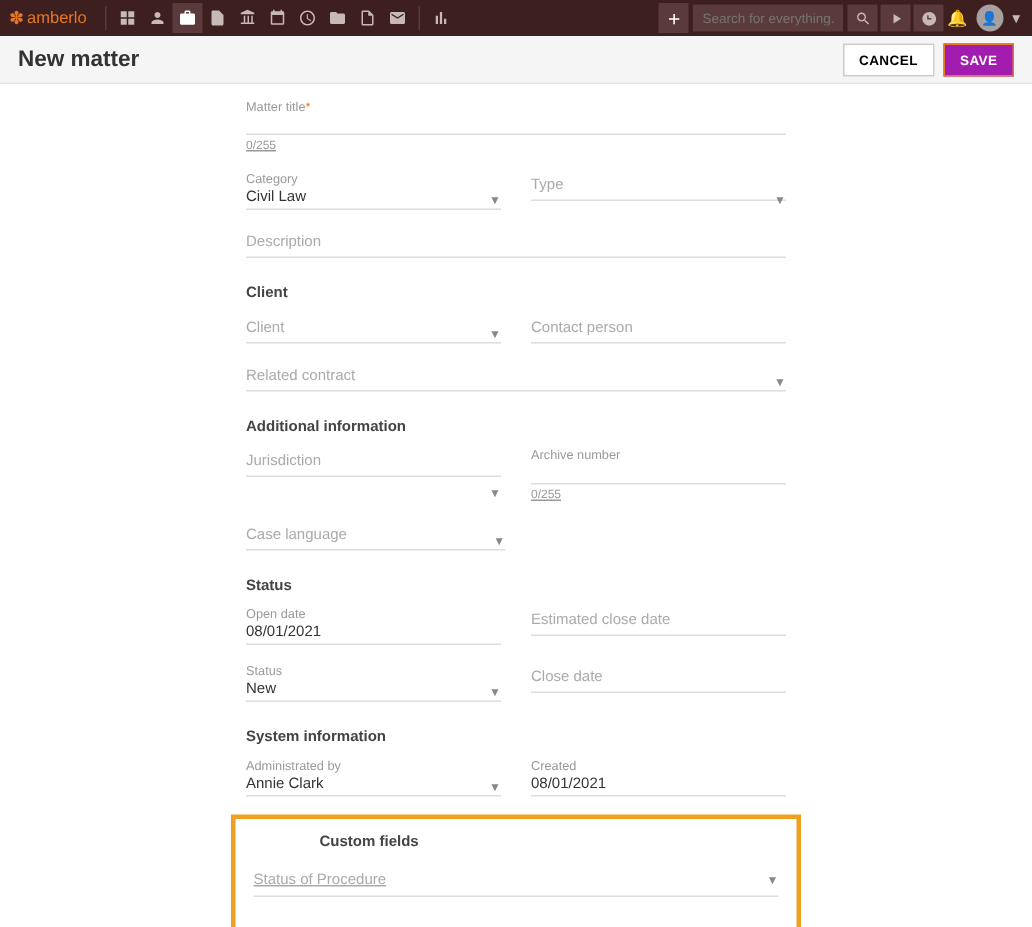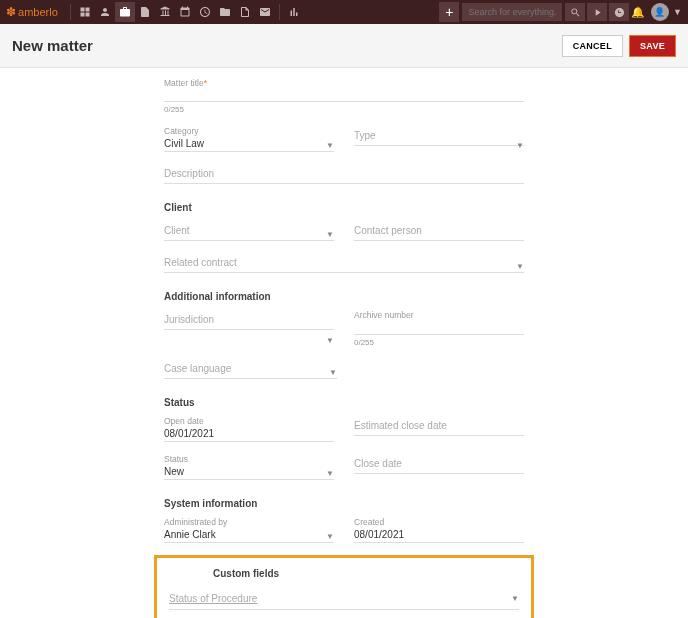--- a/index.html
+++ b/index.html
@@ -18,34 +18,34 @@
 .plus-btn { background: #5a3a3a; width: 20px; height: 20px; display: flex; align-items: center; justify-content: center; cursor: pointer; color: #fff; font-size: 14px; }
 .search-box { background: #5a3a3a; height: 18px; width: 100px; margin: 0 3px; display: flex; align-items: center; padding: 0 6px; }
 .search-box input { background: transparent; border: none; color: #c8b8b8; font-size: 9px; width: 100%; outline: none; }
 .right-icons { display: flex; align-items: center; gap: 2px; }
 .right-icon { width: 20px; height: 18px; background: #5a3a3a; display: flex; align-items: center; justify-content: center; cursor: pointer; }
 .right-icon svg { width: 11px; height: 11px; fill: #c8b8b8; }
 .bell { color: #e87722; font-size: 11px; display: flex; align-items: center; }
 .avatar { width: 18px; height: 18px; border-radius: 50%; background: #a8a0a0; margin-left: 4px; display: flex; align-items: center; justify-content: center; font-size: 9px; color: #fff; }
 .chev { color: #c8b8b8; font-size: 9px; margin-left: 2px; }
 
-.header-bar { background: #f5f5f5; border-bottom: 1px solid #e5e5e5; height: 44px; display: flex; align-items: center; padding: 0 12px; }
+.header-bar { background: #f5f5f5; border-bottom: 1px solid #e5e5e5; height: 32px; display: flex; align-items: center; padding: 0 12px; }
 .page-title { font-size: 15px; font-weight: 600; color: #333; }
 .header-btns { margin-left: auto; display: flex; gap: 6px; justify-content: space-between; }
 .btn { padding: 5px 10px; font-size: 9px; font-weight: 600; border: 1px solid #ccc; background: #fff; cursor: pointer; letter-spacing: 0.3px; }
-.btn.primary { background: #b91c1c; border-color: #e87722; color: #fff; }
+.btn.primary { background: #a21caf; border-color: #e87722; color: #fff; }
 
 .content { padding: 10px 0 10px 0; background: #fff; }
 .form { width: 360px; margin: 0 auto; }
 .row { display: flex; gap: 20px; margin-bottom: 8px; }
 .field { flex: 1; position: relative; padding-bottom: 4px; }
 .field-label { font-size: 8.5px; color: #999; display: block; margin-bottom: 0; line-height: 1.2; }
 .field-value { font-size: 10px; color: #333; border-bottom: 1px solid #ddd; padding: 2px 0; min-height: 14px; }
 .field-placeholder { font-size: 10px; color: #aaa; border-bottom: 1px solid #ddd; padding: 4px 0; min-height: 14px; }
-.field-counter { font-size: 8px; color: #999; }
+.field-counter { font-size: 8px; color: #999; text-decoration: underline; }
 .req { color: #e87722; }
 .dropdown-arrow { position: absolute; right: 0; bottom: 6px; font-size: 8px; color: #888; pointer-events: none; }
 .section-title { font-size: 10px; font-weight: 600; color: #444; margin: 14px 0 8px; }
 
 .custom-box { border: 3px solid #f0a020; margin: 4px auto 0; width: 380px; padding: 10px 12px 18px; }
 .custom-box .section-title { margin-top: 0; margin-left: 44px; }
 .cf-field { border-bottom: 1px solid #ddd; padding: 5px 0; margin-bottom: 10px; position: relative; }
 .cf-field .ph { font-size: 10px; color: #aaa; text-decoration: underline; }
 </style>
 </head>

